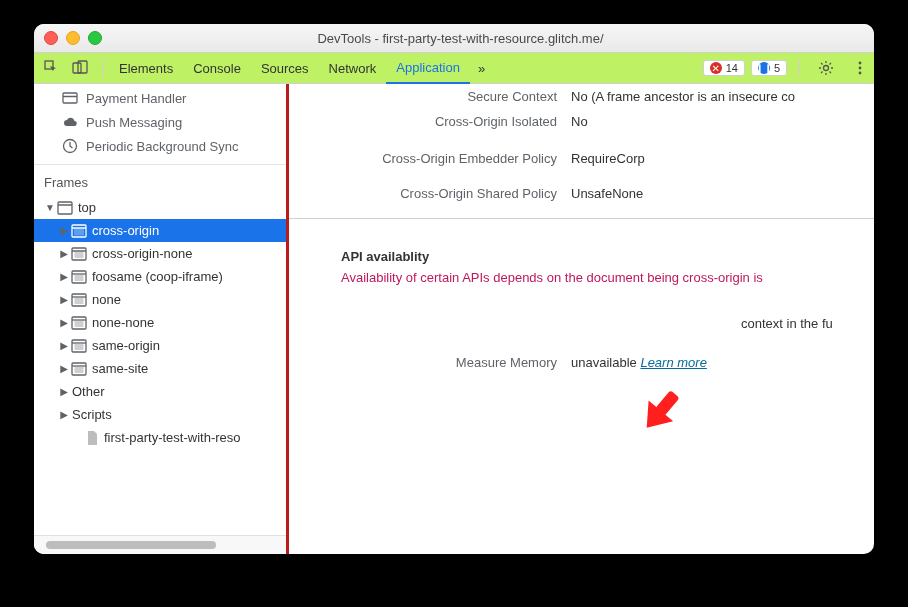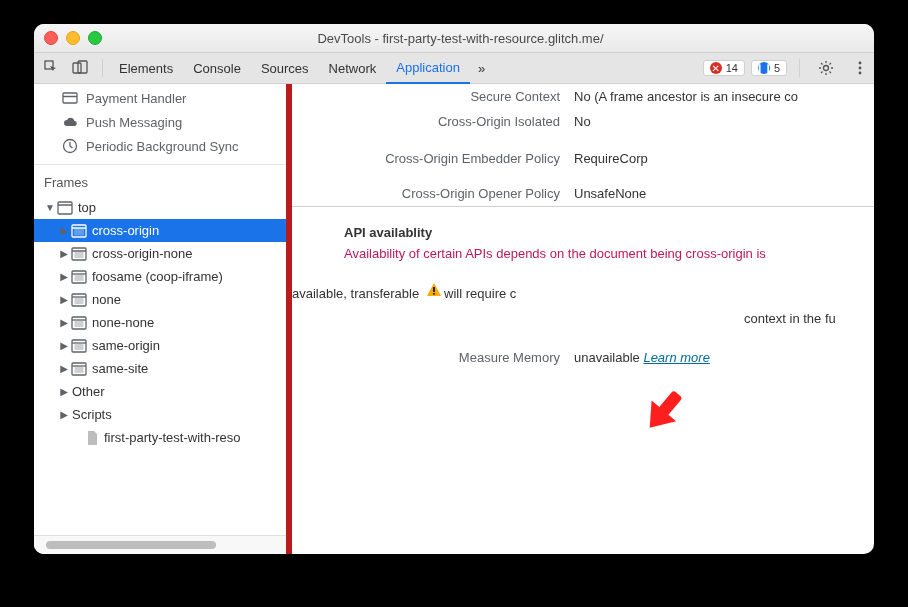--- a/index.html
+++ b/index.html
@@ -50,21 +50,21 @@
     font-size: 13px;
     color: #4a4a4a;
     pointer-events: none;
     padding-left: 13px;
   }
   .toolbar {
     height: 30px;
     border-bottom: 1px solid #d0d0d0;
     display: flex;
     align-items: center;
-    background: #e5e5e5;
+    background: #bef264;
     padding-left: 6px;
   }
   .tb-icon {
     width: 24px;
     height: 24px;
     display: flex;
     align-items: center;
     justify-content: center;
     color: #555;
     margin-right: 4px;
@@ -109,21 +109,21 @@
     display:flex;align-items:center;justify-content:center;
     color:#555;
   }
   .body {
     flex: 1;
     display: flex;
     overflow: hidden;
   }
   .sidebar {
     width: 252px;
-    border-right: 6px solid #b91c1c;
+    border-right: 3px solid #b91c1c;
     display:flex;
     flex-direction:column;
     background:#fff;
     position: relative;
   }
   .sb-section {
     padding: 2px 0 6px;
   }
   .sb-row {
     display:flex;
@@ -196,21 +196,22 @@
   }
   .kv-row .k {
     width: 268px;
     text-align:right;
     padding-right:14px;
     color:#5f6368;
   }
   .kv-row .v { flex:1; }
   .divider {
     border-top:1px solid #d0d0d0;
-    padding-top:18px;
+    margin-top:12px;
+    padding-top:30px;
   }
   .section-title {
     font-weight:600;
     padding:0 0 6px 52px;
     color:#333;
   }
   .section-desc {
     padding:0 0 16px 52px;
     color:#be185d;
     white-space:nowrap;
@@ -472,35 +473,28 @@
         </div>
         <div class="kv-row">
           <div class="k">Cross-Origin Isolated</div>
           <div class="v">No</div>
         </div>
         <div class="kv-row" style="margin-top:12px">
           <div class="k">Cross-Origin Embedder Policy</div>
           <div class="v">RequireCorp</div>
         </div>
         <div class="kv-row" style="margin-top:10px">
-          <div class="k">Cross-Origin Opener Policy</div>
+          <div class="k">Cross-Origin Shared Policy</div>
           <div class="v">UnsafeNone</div>
         </div>
 
         <div class="divider">
           <div class="section-title">API availablity</div>
           <div class="section-desc">Availability of certain APIs depends on the document being cross-origin is</div>
           <div class="kv-row">
-            <div class="v">
-              <span>available, transferable</span>&nbsp;
-              <span class="warn"><svg width="16" height="16">
-                    <use href="#ic-warn"></use>
-                  </svg></span>
-              <span> will require c</span>
-            </div>
           </div>
           <div class="kv-row">
             <div class="k"></div>
             <div class="v" style="padding-left:170px">context in the fu</div>
           </div>
           <div class="kv-row" style="margin-top:14px">
             <div class="k">Measure Memory</div>
             <div class="v">
               <span>unavailable</span>
               <a href="#" class="learn">Learn more</a>

